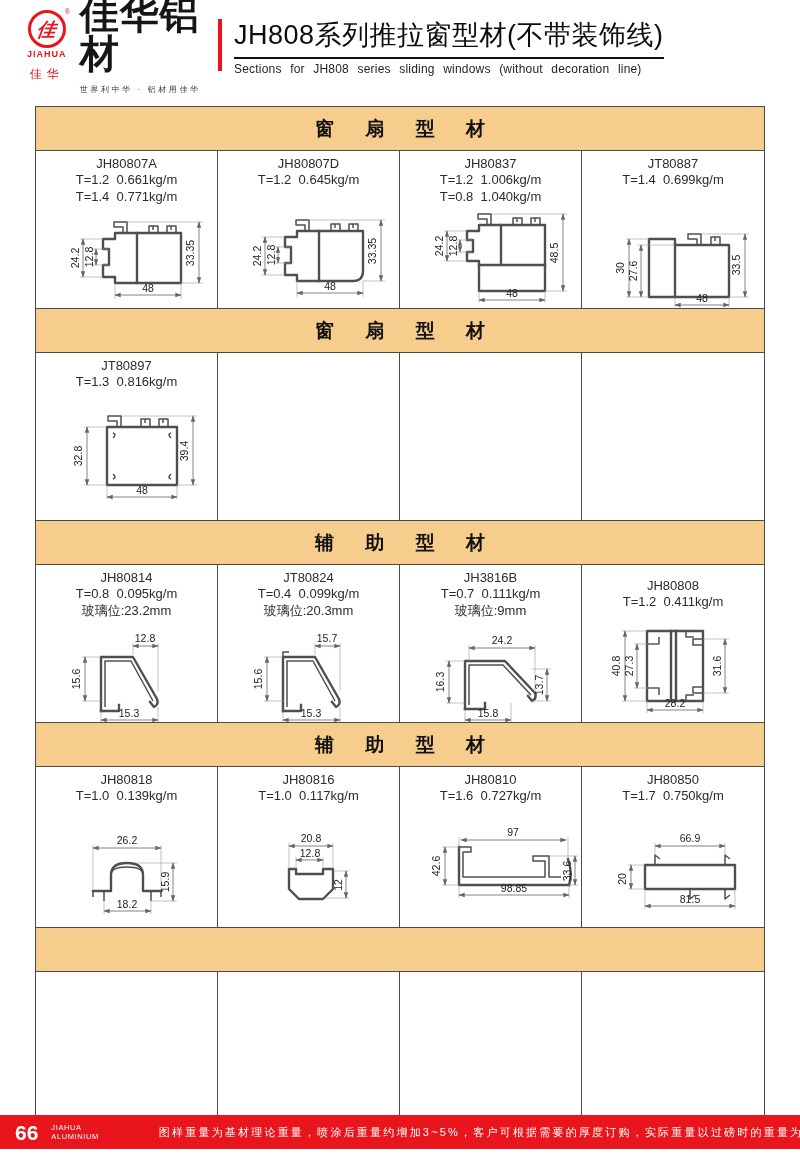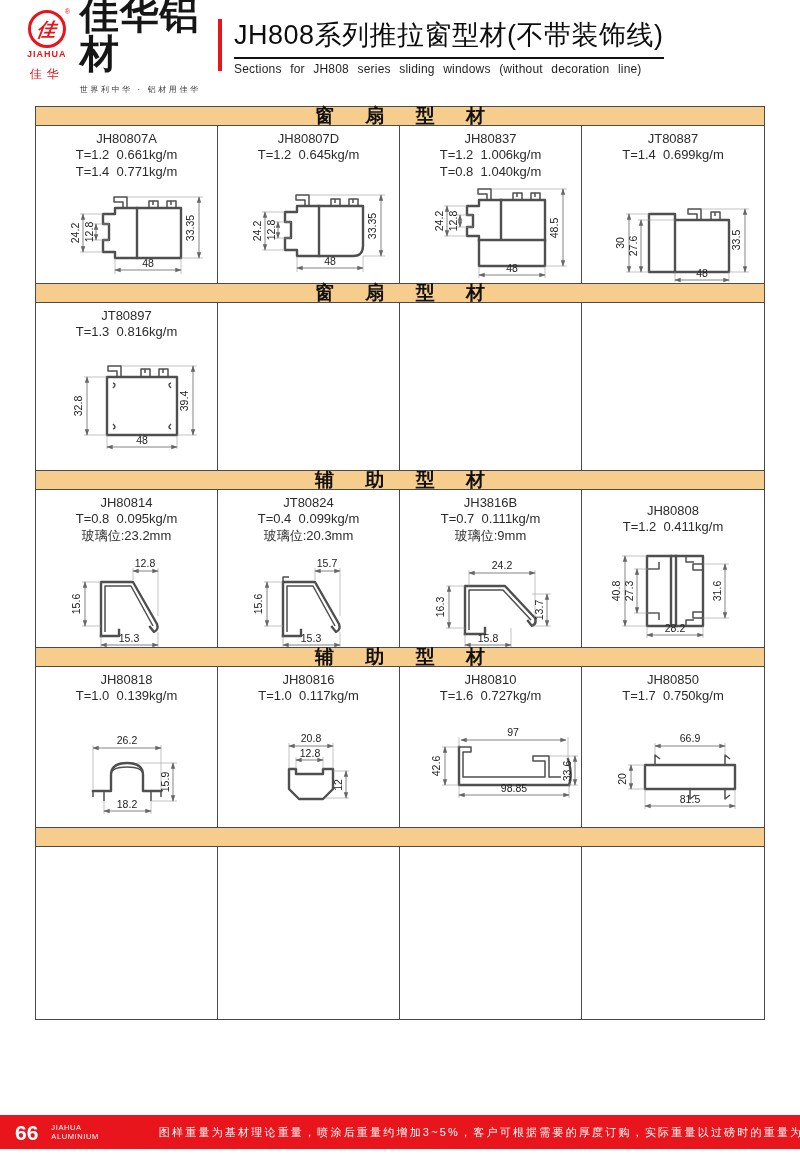--- a/index.html
+++ b/index.html
@@ -22,21 +22,21 @@
   .logo-cn{color:var(--accent-red);font-weight:normal;font-size:12px;letter-spacing:5px;margin-top:9px}
   .company{font-size:39px;font-weight:bold;color:#161616;letter-spacing:1px;line-height:1}
   .tagline{font-size:8px;color:#3a3a3a;letter-spacing:2.6px;margin-top:11px;white-space:nowrap}
   .hdr-divider{width:4px;height:52px;background:var(--accent-red);margin:0 12px 0 10px}
   .title-block{padding-top:2px}
   .title{font-size:27px;font-weight:normal;color:#0d0d0d;border-bottom:2px solid #111;padding-bottom:4px;display:inline-block;letter-spacing:0.5px}
   .subtitle{font-size:12px;color:#1e1e1e;margin-top:3px;word-spacing:5px;letter-spacing:0.2px}
 
   
   .table{position:absolute;left:35px;top:106px;width:730px;border:1px solid var(--line)}
-  .band{height:19px;background:var(--band);border-bottom:1px solid var(--line);display:flex;align-items:center;justify-content:center;
+  .band{height:44px;background:var(--band);border-bottom:1px solid var(--line);display:flex;align-items:center;justify-content:center;
         font-size:19px;font-weight:bold;color:#111;letter-spacing:13px;text-indent:13px}
   .row{display:grid;grid-template-columns:repeat(4,1fr);border-bottom:1px solid var(--line)}
   .row:last-child{border-bottom:none}
   .cell{border-right:1px solid var(--line);padding-top:5px;overflow:hidden}
   .cell:last-child{border-right:none}
   .r1{height:158px}.r2{height:168px}.r3{height:158px}.r4{height:161px}.r5{height:172px}
   .code{font-size:13px;color:#2b2b2b;text-align:center;line-height:1.25}
   .spec{font-size:13px;color:#2b2b2b;text-align:center;line-height:1.25;white-space:pre}
   .draw{display:flex;justify-content:center;margin-top:2px}
   .mt16{margin-top:16px}.mt8{margin-top:8px}

